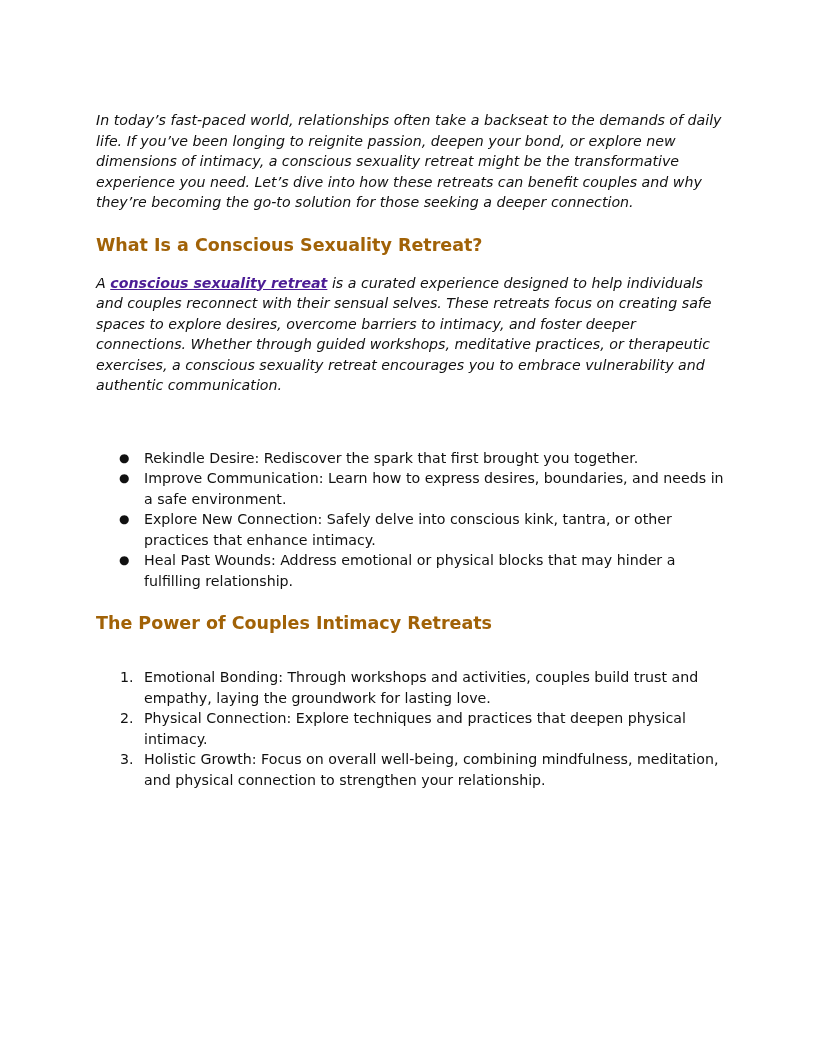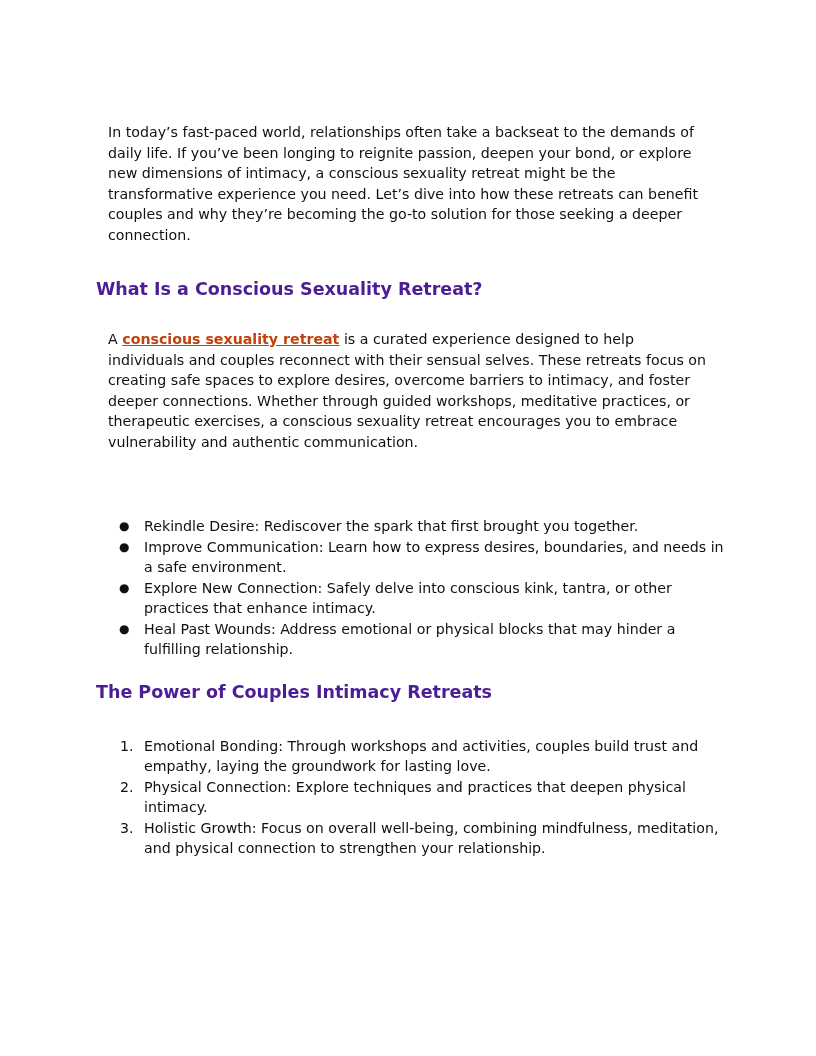--- a/index.html
+++ b/index.html
@@ -2,27 +2,27 @@
 <html><head>
   <meta charset="utf-8">
   <style>
     html, body { margin: 0; padding: 0; background: #ffffff; }
     body { width: 816px; height: 1056px; position: relative; overflow: hidden; }
     .page {
       position: absolute; left: 96px; top: 110px; width: 628px;
       font-family: "DejaVu Sans", sans-serif; color: #111111;
       font-size: 14.2px; line-height: 20.5px;
     }
-    p { margin: 12px; }
+    p { margin: 0; font-style: italic; }
     h2 {
-      margin: 0; font-size: 17.5px; font-weight: bold; line-height: 24px; color: #4c1d95;
+      margin: 0; font-size: 17.5px; font-weight: bold; line-height: 24px; color: #a16207;
     }
     .gap-h { height: 20px; }
     .gap-p { height: 16px; }
-    a.link { color: #c2410c; font-weight: bold; text-decoration: underline; }
+    a.link { color: #4c1d95; font-weight: bold; text-decoration: underline; }
     ul, ol { margin: 0; padding: 0; list-style: none; }
     li { position: relative; padding-left: 48px; }
     li .marker { position: absolute; left: 24px; top: 0; width: 20px; }
     ul li .marker { left: 23px; font-size: 12px; }
     ol li .marker { left: 24px; }
     b { font-weight: normal; }
   </style>
 </head>
 <body>
 

